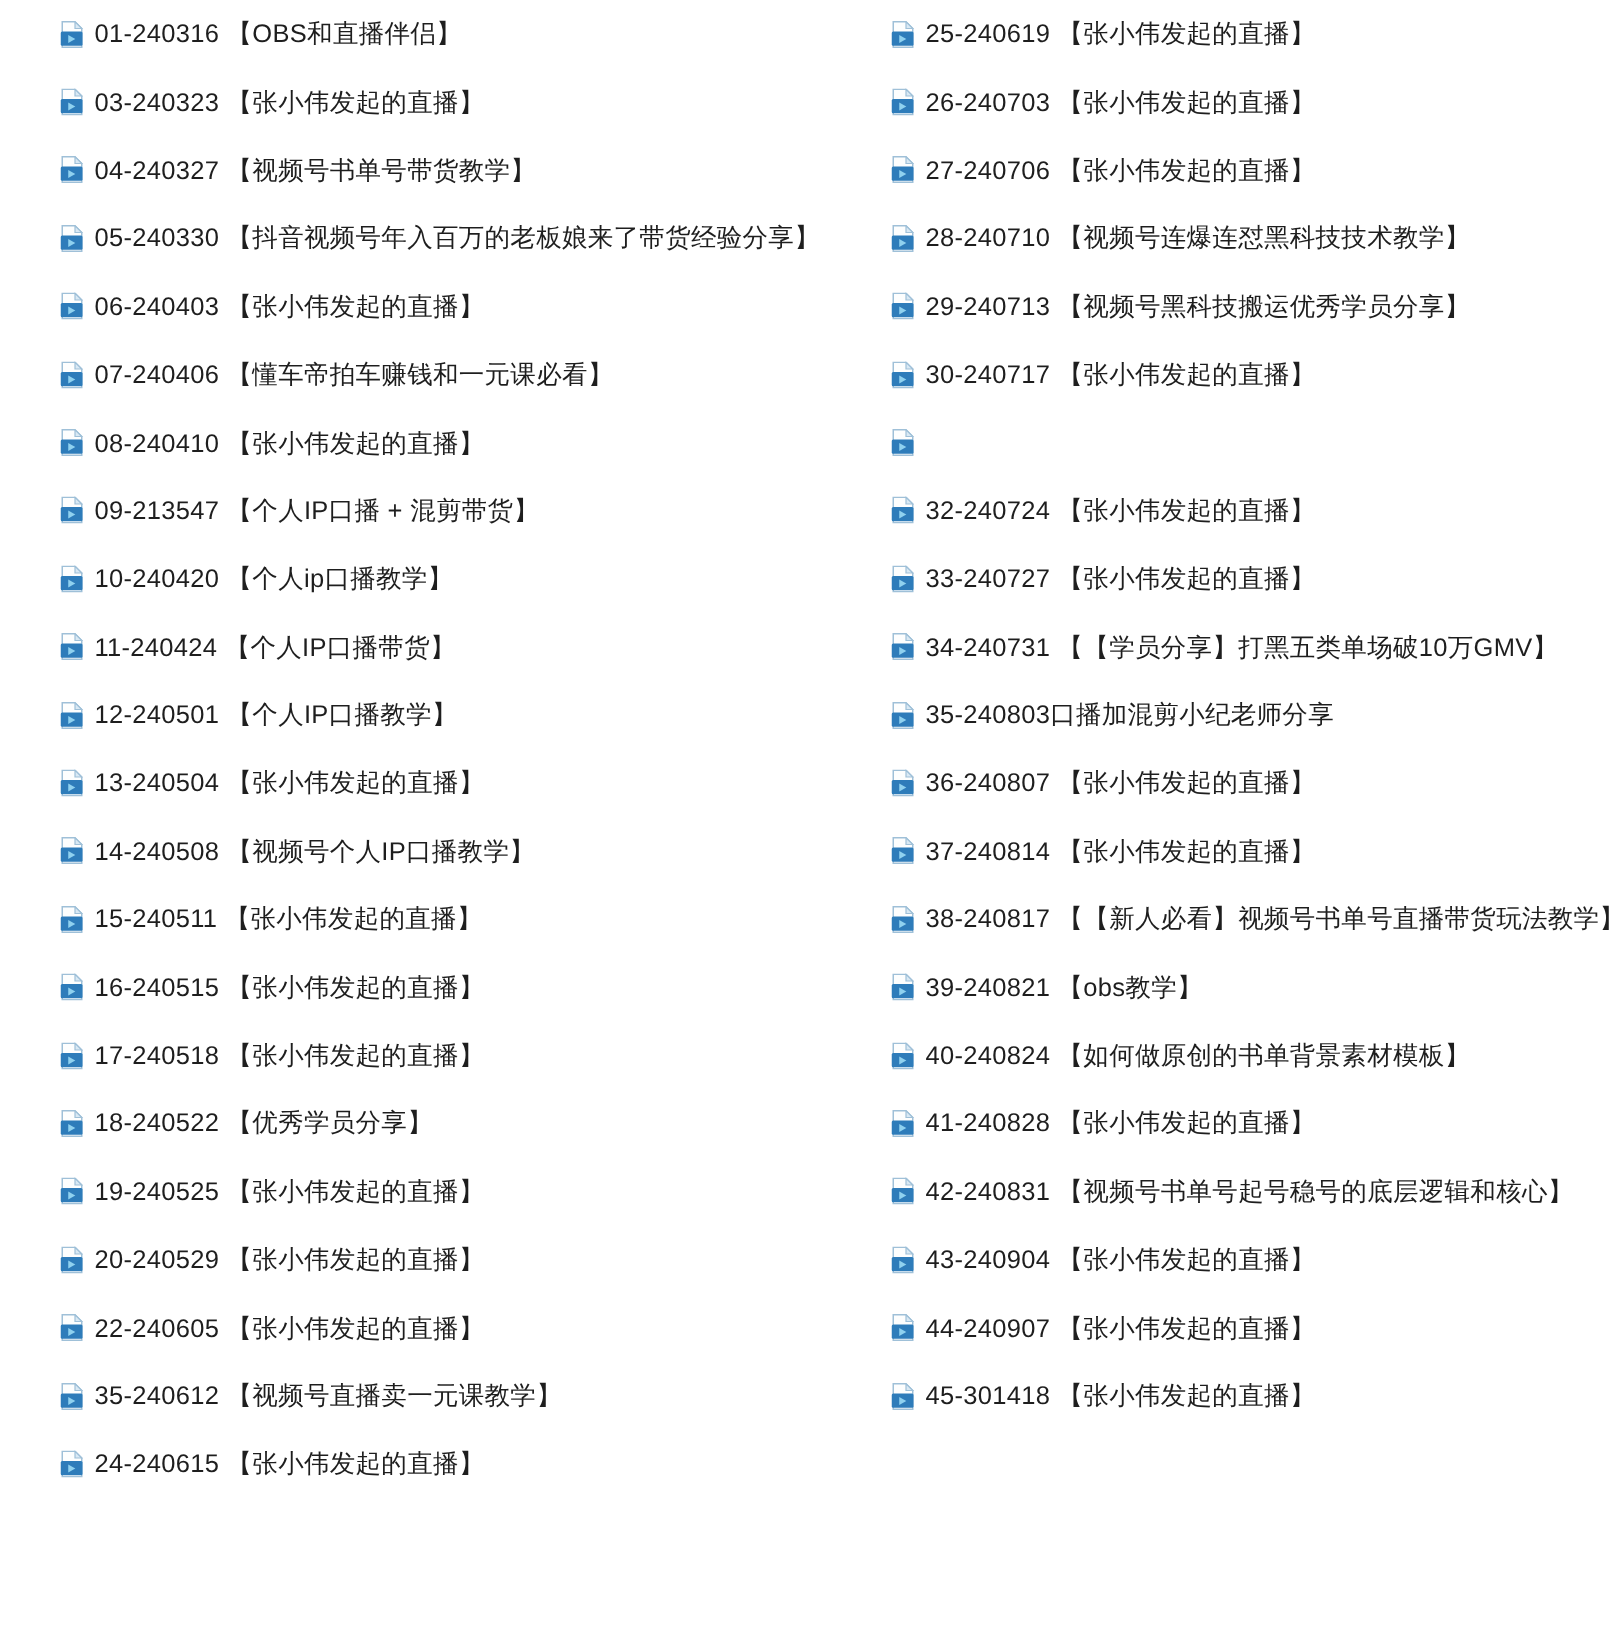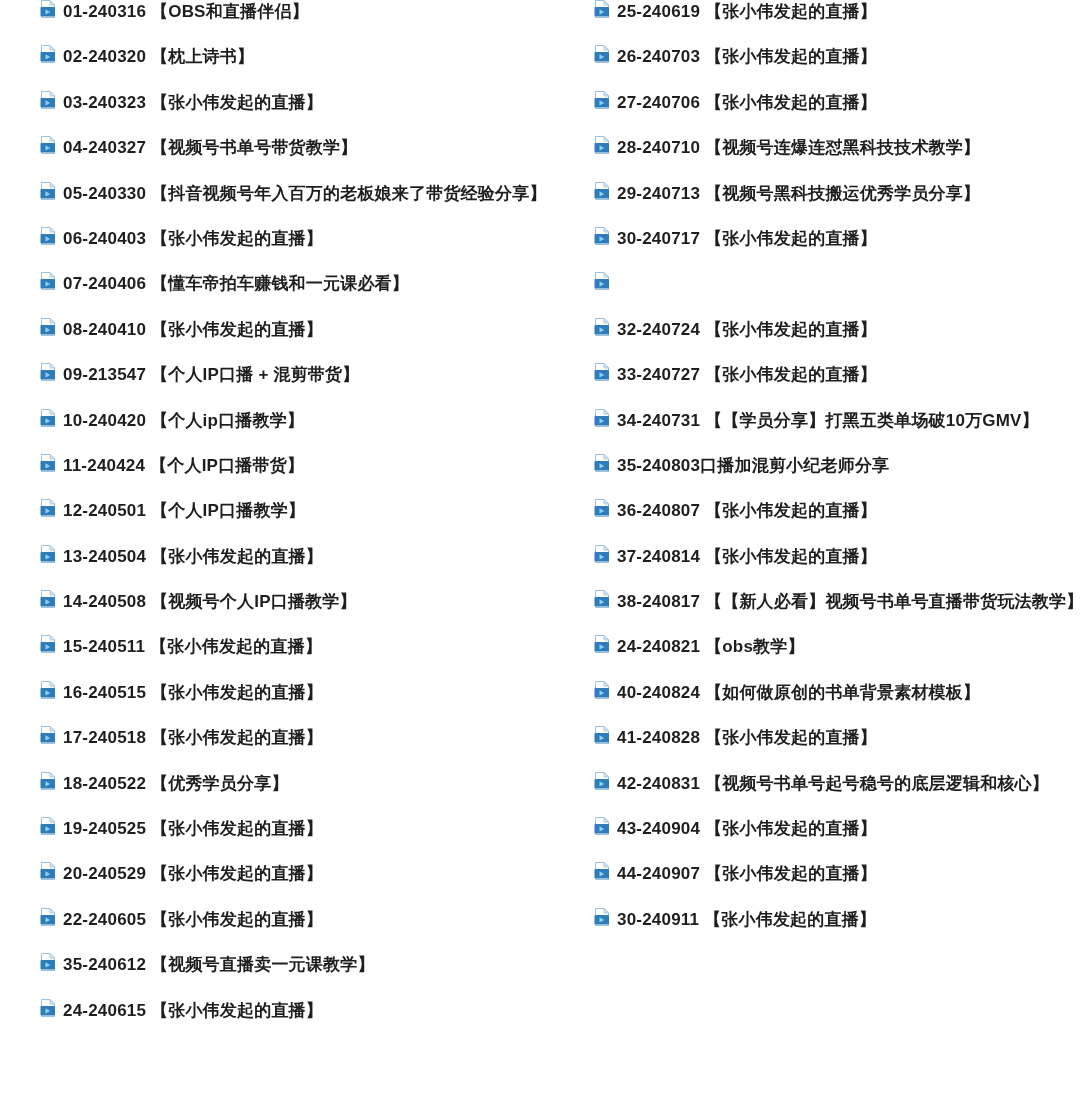--- a/index.html
+++ b/index.html
@@ -22,24 +22,24 @@
   .col {
     position: absolute;
     top: 0;
     display: flex;
     flex-direction: column;
   }
   .col-left  { left: 40px; }
   .col-right { left: 594px; }
   .row {
     display: flex;
+    align-items: center;
     height: 45.4px;
     cursor: pointer;
     white-space: nowrap;
-    font-weight: bold;
   }
   .icon {
     width: 16px;
     height: 18px;
     flex: none;
     margin-right: 7px;
     display: block;
   }
   .label {
     font-size: 17px;
@@ -63,29 +63,20 @@
         </svg>
         <span class="label">01-240316 【OBS和直播伴侣】</span>
       </div>
       <div class="row">
         <svg class="icon" viewBox="0 0 16 18" xmlns="http://www.w3.org/2000/svg">
           <path d="M1.5 0.5 H10 L14.5 5 V17.5 H1.5 Z" fill="#fdfefe" stroke="#9fc0d8" stroke-width="1"></path>
           <path d="M10 0.5 V5 H14.5 Z" fill="#d9e9f4" stroke="#9fc0d8" stroke-width="0.8"></path>
           <rect x="0.5" y="7" width="14.5" height="9.5" rx="1" fill="#2e7cba"></rect>
           <path d="M5.5 9.3 V14.6 L10.2 11.95 Z" fill="#8fd1ef"></path>
         </svg>
-        <span class="label">02-240320 【枕上诗书】</span>
-      </div>
-      <div class="row">
-        <svg class="icon" viewBox="0 0 16 18" xmlns="http://www.w3.org/2000/svg">
-          <path d="M1.5 0.5 H10 L14.5 5 V17.5 H1.5 Z" fill="#fdfefe" stroke="#9fc0d8" stroke-width="1"></path>
-          <path d="M10 0.5 V5 H14.5 Z" fill="#d9e9f4" stroke="#9fc0d8" stroke-width="0.8"></path>
-          <rect x="0.5" y="7" width="14.5" height="9.5" rx="1" fill="#2e7cba"></rect>
-          <path d="M5.5 9.3 V14.6 L10.2 11.95 Z" fill="#8fd1ef"></path>
-        </svg>
         <span class="label">03-240323 【张小伟发起的直播】</span>
       </div>
       <div class="row">
         <svg class="icon" viewBox="0 0 16 18" xmlns="http://www.w3.org/2000/svg">
           <path d="M1.5 0.5 H10 L14.5 5 V17.5 H1.5 Z" fill="#fdfefe" stroke="#9fc0d8" stroke-width="1"></path>
           <path d="M10 0.5 V5 H14.5 Z" fill="#d9e9f4" stroke="#9fc0d8" stroke-width="0.8"></path>
           <rect x="0.5" y="7" width="14.5" height="9.5" rx="1" fill="#2e7cba"></rect>
           <path d="M5.5 9.3 V14.6 L10.2 11.95 Z" fill="#8fd1ef"></path>
         </svg>
         <span class="label">04-240327 【视频号书单号带货教学】</span>
@@ -390,21 +381,21 @@
         </svg>
         <span class="label">38-240817 【【新人必看】视频号书单号直播带货玩法教学】</span>
       </div>
       <div class="row">
         <svg class="icon" viewBox="0 0 16 18" xmlns="http://www.w3.org/2000/svg">
           <path d="M1.5 0.5 H10 L14.5 5 V17.5 H1.5 Z" fill="#fdfefe" stroke="#9fc0d8" stroke-width="1"></path>
           <path d="M10 0.5 V5 H14.5 Z" fill="#d9e9f4" stroke="#9fc0d8" stroke-width="0.8"></path>
           <rect x="0.5" y="7" width="14.5" height="9.5" rx="1" fill="#2e7cba"></rect>
           <path d="M5.5 9.3 V14.6 L10.2 11.95 Z" fill="#8fd1ef"></path>
         </svg>
-        <span class="label">24-240821 【obs教学】</span>
+        <span class="label">39-240821 【obs教学】</span>
       </div>
       <div class="row">
         <svg class="icon" viewBox="0 0 16 18" xmlns="http://www.w3.org/2000/svg">
           <path d="M1.5 0.5 H10 L14.5 5 V17.5 H1.5 Z" fill="#fdfefe" stroke="#9fc0d8" stroke-width="1"></path>
           <path d="M10 0.5 V5 H14.5 Z" fill="#d9e9f4" stroke="#9fc0d8" stroke-width="0.8"></path>
           <rect x="0.5" y="7" width="14.5" height="9.5" rx="1" fill="#2e7cba"></rect>
           <path d="M5.5 9.3 V14.6 L10.2 11.95 Z" fill="#8fd1ef"></path>
         </svg>
         <span class="label">40-240824 【如何做原创的书单背景素材模板】</span>
       </div>
@@ -444,17 +435,17 @@
         </svg>
         <span class="label">44-240907 【张小伟发起的直播】</span>
       </div>
       <div class="row">
         <svg class="icon" viewBox="0 0 16 18" xmlns="http://www.w3.org/2000/svg">
           <path d="M1.5 0.5 H10 L14.5 5 V17.5 H1.5 Z" fill="#fdfefe" stroke="#9fc0d8" stroke-width="1"></path>
           <path d="M10 0.5 V5 H14.5 Z" fill="#d9e9f4" stroke="#9fc0d8" stroke-width="0.8"></path>
           <rect x="0.5" y="7" width="14.5" height="9.5" rx="1" fill="#2e7cba"></rect>
           <path d="M5.5 9.3 V14.6 L10.2 11.95 Z" fill="#8fd1ef"></path>
         </svg>
-        <span class="label">30-240911 【张小伟发起的直播】</span>
+        <span class="label">45-301418 【张小伟发起的直播】</span>
       </div>
     </div>
 
 </div>
 
 </body></html>

